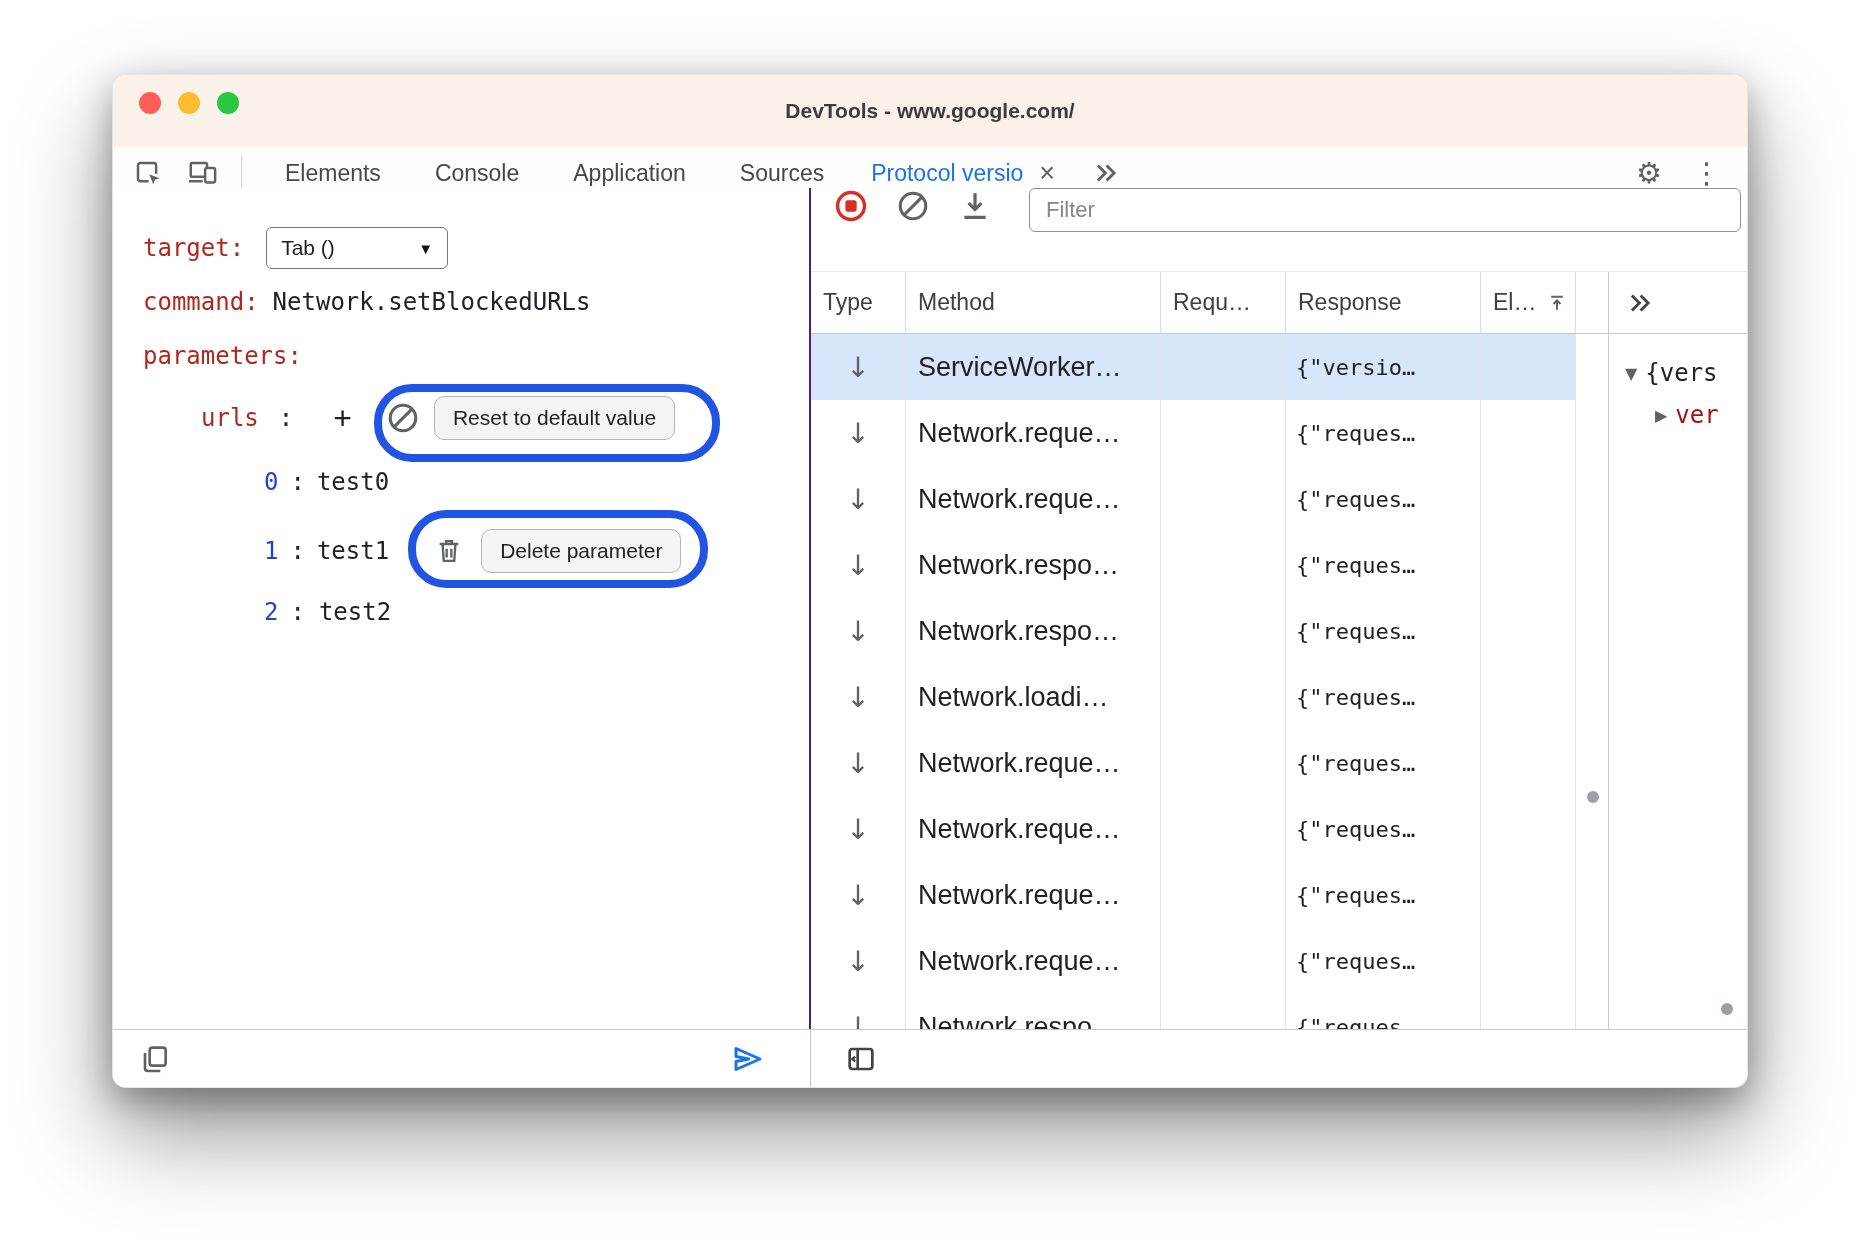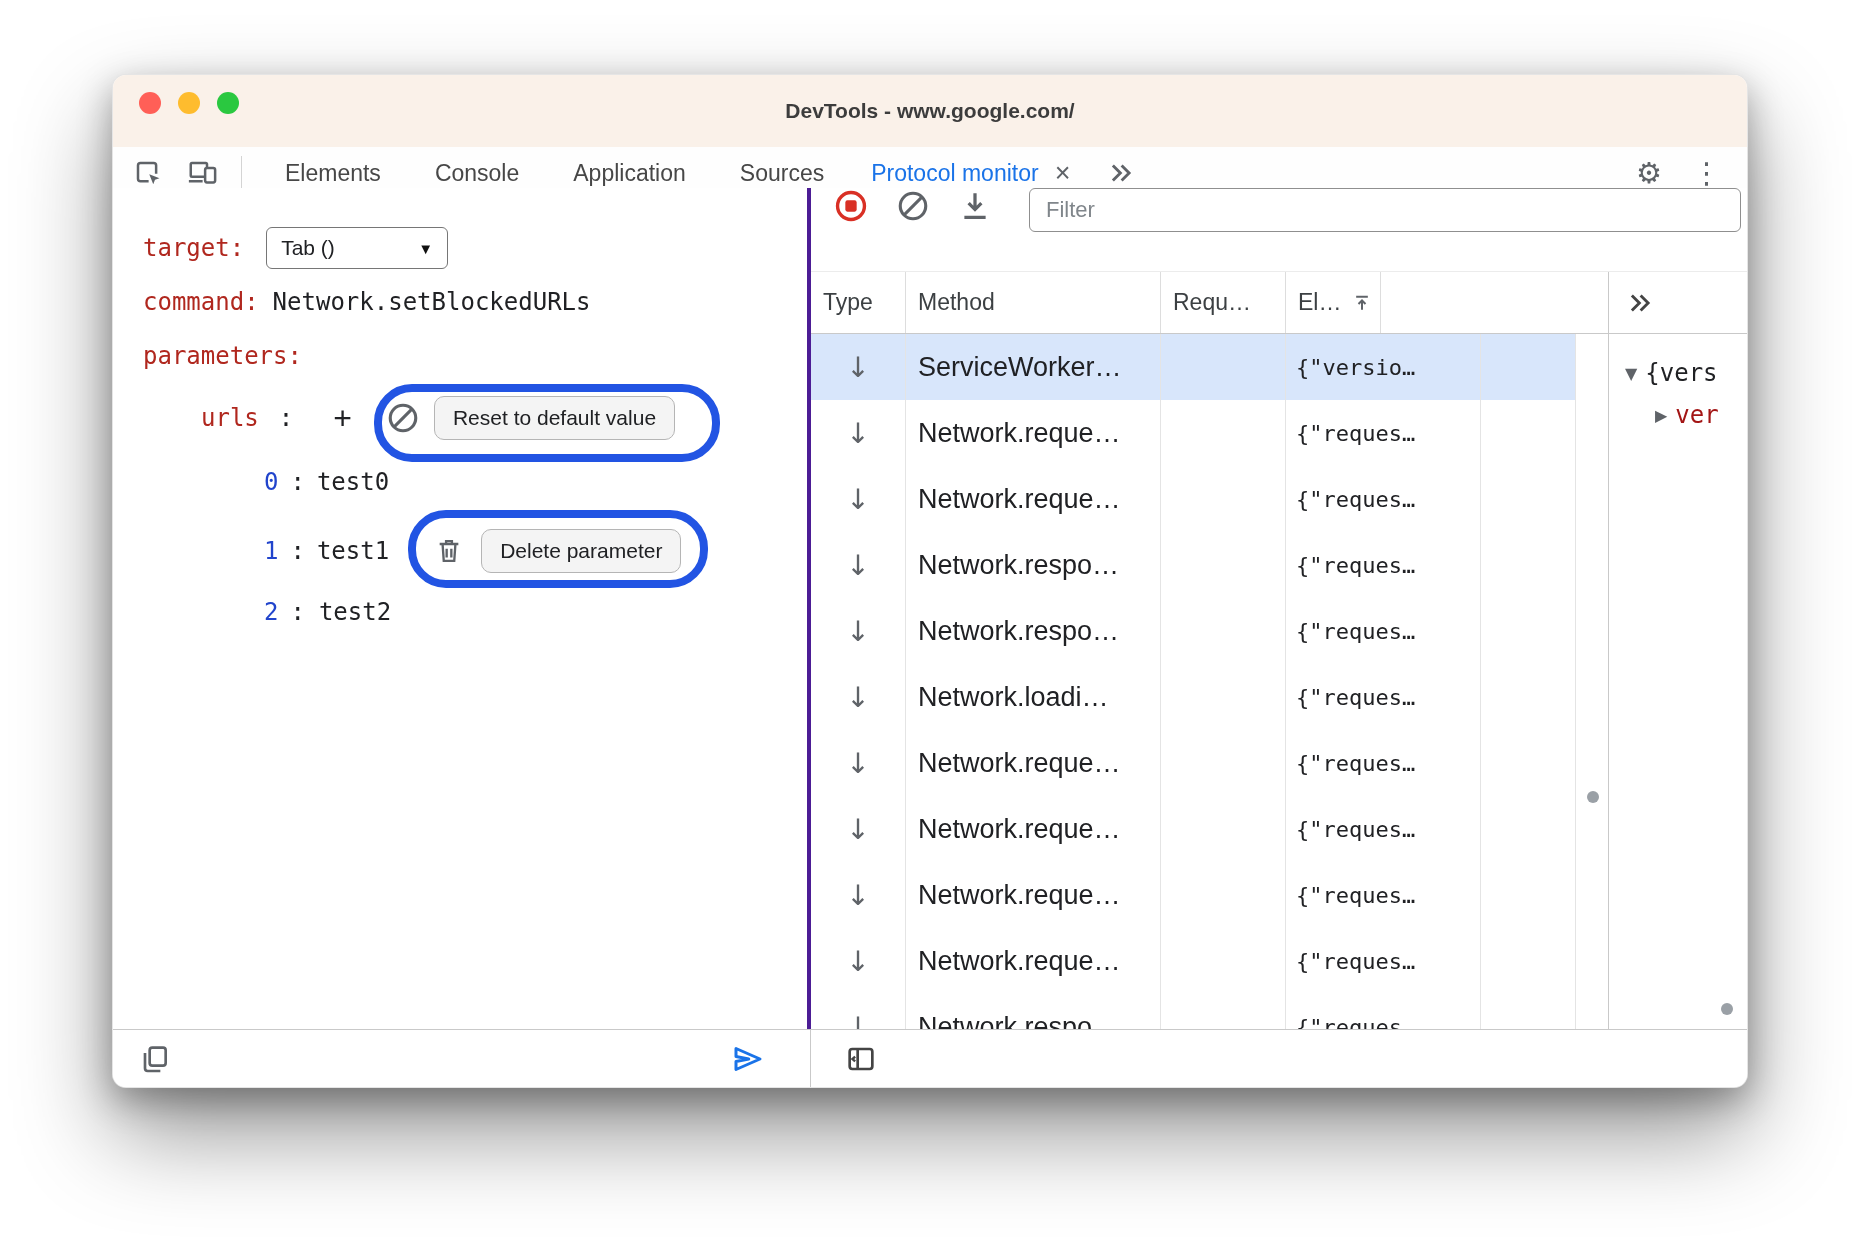--- a/index.html
+++ b/index.html
@@ -31,21 +31,21 @@
     box-shadow: inset 0 -3px 0 var(--accent, #1a73e8); }
   .tab .close { font-size: 27px; color: #5f6368; line-height: 1; }
   .more-tabs { display: flex; align-items: center; padding: 0 16px; }
   .right-icons { margin-left: auto; display: flex; align-items: center; gap: 30px; padding-right: 26px; }
   .glyph-icon { color: #5f6368; font-size: 29px; line-height: 1; }
 
   
   .main { position: absolute; top: 113px; left: 0; right: 0; bottom: 58px; display: flex; }
 
   
-  .editor { width: 698px; border-right: 4px solid #4c1d95; position: relative;
+  .editor { width: 698px; border-right: 2px solid #4c1d95; position: relative;
     font-family: "DejaVu Sans Mono", monospace; font-size: 24px; color: #202124; background: #fff; }
   .code-line { position: absolute; height: 44px; display: flex; align-items: center; white-space: pre; }
   .k { color: var(--key-red, #b0271e); }
   .idx { color: var(--index-blue, #2144cc); }
   .dropdown { margin-left: 22px; width: 182px; height: 42px; border: 1px solid #767676; border-radius: 6px;
     display: flex; align-items: center; justify-content: space-between; padding: 0 14px;
     font-family: "Liberation Sans", sans-serif; font-size: 21px; background: #fff; }
   .caret { font-size: 15px; color: #111; }
   .plus { font-size: 32px; color: #202124; font-family: "Liberation Sans", sans-serif; line-height: 1; }
   .icon-btn { display: inline-flex; align-items: center; justify-content: center; }
@@ -148,21 +148,21 @@
     <div class="tab">
       <span>Console</span>
     </div>
     <div class="tab">
       <span>Application</span>
     </div>
     <div class="tab">
       <span>Sources</span>
     </div>
     <div class="tab active">
-      <span>Protocol monitor</span>
+      <span>Protocol versio</span>
       <span class="close">×</span>
     </div>
     <div class="more-tabs">
       <svg width="30" height="30" viewBox="0 0 24 24">
           <path d="M5.5 6l6 6-6 6M12.5 6l6 6-6 6" fill="none" stroke="#5f6368" stroke-width="2.3"></path>
         </svg>
     </div>
 
     <div class="right-icons">
       <span class="glyph-icon">⚙</span>
@@ -257,20 +257,21 @@
         <input class="filter" placeholder="Filter" style="">
       </div>
 
       <div class="mbody">
 
         <div class="table-area">
           <div class="thead">
             <div class="th c-type">Type</div>
             <div class="th c-method">Method</div>
             <div class="th c-request">Requ…</div>
+            <div class="th c-response">Response</div>
             <div class="th c-elapsed">
               <span>El…</span>
               <svg width="20" height="20" viewBox="0 0 24 24">
                   <path d="M5 4.5h14" stroke="#5f6368" stroke-width="2.4"></path>
                   <path d="M12 20V9M7.8 13.2L12 9l4.2 4.2" fill="none" stroke="#5f6368" stroke-width="2.4"></path>
                 </svg>
             </div>
           </div>
 
           <div class="rows">

